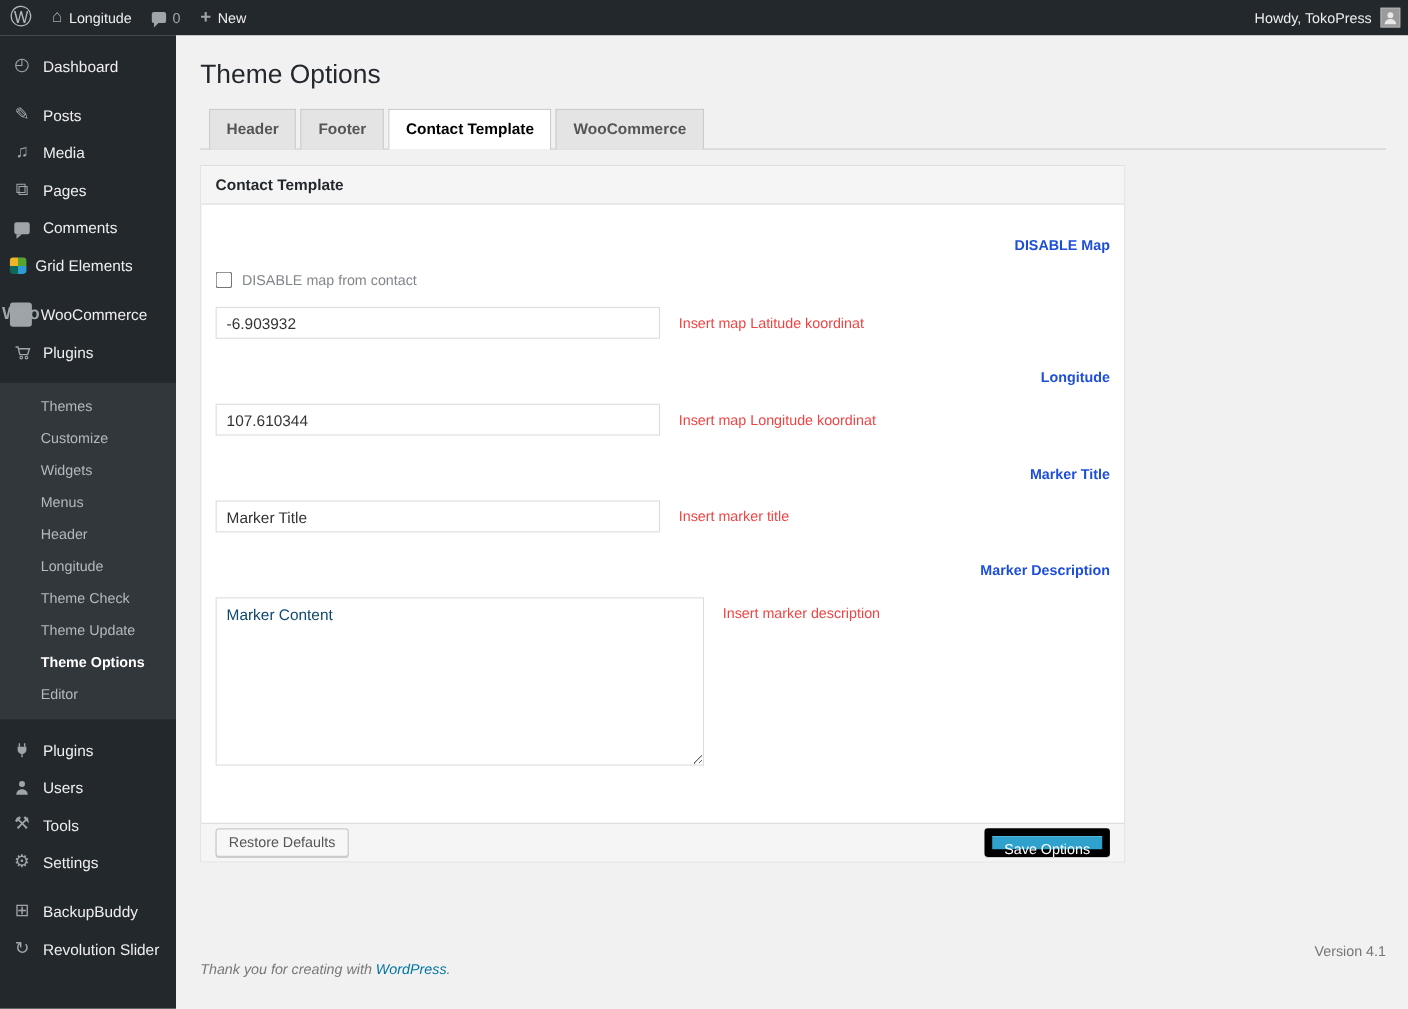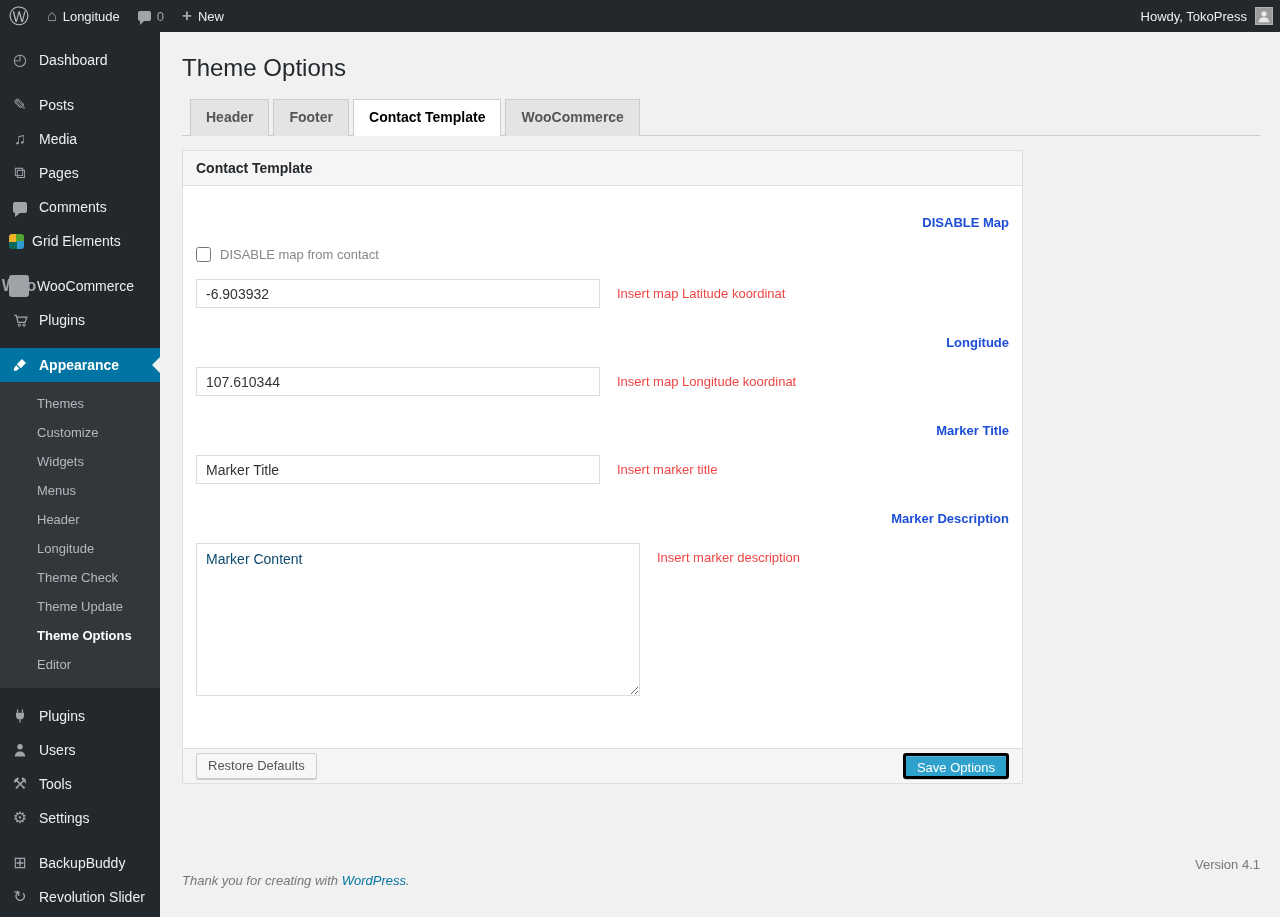--- a/index.html
+++ b/index.html
@@ -115,21 +115,21 @@
   .panel-footer {
     background:#f5f5f5; border-top:1px solid #ddd; padding:4px 13px;
     display:flex; justify-content:space-between; align-items:center; height:35px;
   }
   .btn {
     font-size:13px; height:26px; padding:0 11px; border-radius:3px; cursor:pointer;
     font-family:"Liberation Sans",sans-serif; line-height:24px;
   }
   .btn-secondary { background:#f7f7f7; border:1px solid #ccc; color:#555; box-shadow:0 1px 0 #ccc; }
   .btn-primary {
-    background:#2ea2cc; border:3px solid #000000; color:#fff;
+    background:#2ea2cc; border:7px solid #000000; color:#fff;
     box-shadow:inset 0 1px 0 rgba(120,200,230,.5), 0 1px 0 rgba(0,0,0,.15);
   }
 
   .page-footer {
     margin-top:56px; display:flex; justify-content:space-between; align-items:center;
     font-size:13px; color:#777;
   }
   .thanks { font-style:italic;margin-top:33px; }
   .wp-link { color:#0074a2; text-decoration:none; font-style:italic; cursor:pointer; }
   .version { color:#777; }
@@ -211,30 +211,20 @@
           <path d="M2.5 4h2.6l2 8.2h8.3l2-6.2H6" fill="none" stroke="#a0a5aa" stroke-width="1.5"></path>
           <circle cx="8.6" cy="15.4" r="1.4" fill="none" stroke="#a0a5aa" stroke-width="1.2"></circle>
           <circle cx="14.2" cy="15.4" r="1.4" fill="none" stroke="#a0a5aa" stroke-width="1.2"></circle>
         </svg>
       </span>
       <span class="mlabel">Plugins</span>
     </div>
   </div>
 
   <div class="menu-group">
-    <div class="menu-item current">
-      <span class="mi">
-        <svg class="icon-svg" width="16" height="16" viewBox="0 0 20 20">
-          <path d="M12.5 2.5l5 5-6.5 6.5-5-5z" fill="#ffffff"></path>
-          <path d="M5.5 10.5c-2 1-3.3 3.3-3.3 6.8 3.5 0 5.8-1.3 6.8-3.3z" fill="#ffffff"></path>
-        </svg>
-      </span>
-      <span class="mlabel">Appearance</span>
-      <span class="arrow-notch"></span>
-    </div>
     <div class="submenu">
       <div class="submenu-item">Themes</div>
       <div class="submenu-item">Customize</div>
       <div class="submenu-item">Widgets</div>
       <div class="submenu-item">Menus</div>
       <div class="submenu-item">Header</div>
       <div class="submenu-item">Longitude</div>
       <div class="submenu-item">Theme Check</div>
       <div class="submenu-item">Theme Update</div>
       <div class="submenu-item current">Theme Options</div>

